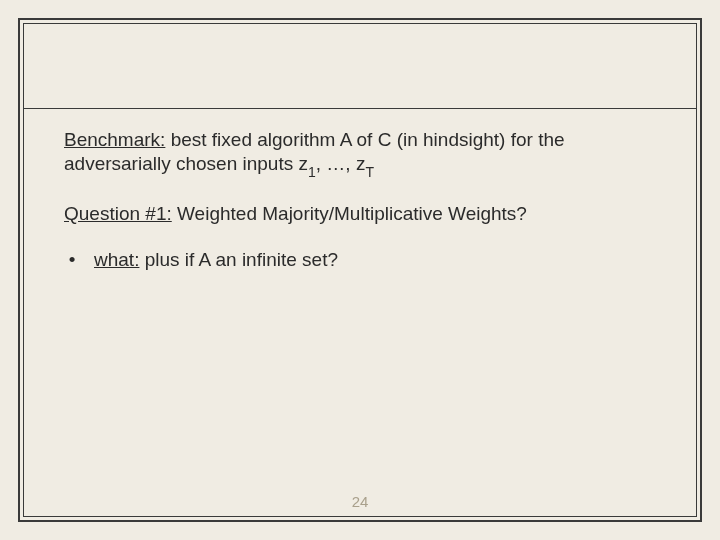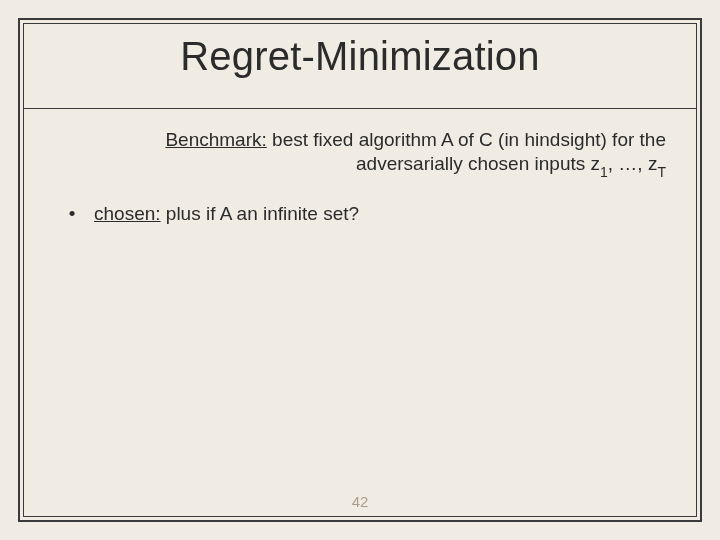--- a/index.html
+++ b/index.html
@@ -60,21 +60,20 @@
     position: absolute;
     top: 128px;
     left: 64px;
     right: 54px;
     font-size: 19px;
     line-height: 1.28;
     color: #2b2b2b;
   }
   .para {
     margin-bottom: 22px;
-    text-align: right;
   }
   .u {
     text-decoration: underline;
   }
   .sub1 {
     font-size: 14px;
     vertical-align: sub;
     position: relative;
     top: 2px;
   }
@@ -100,34 +99,36 @@
     color: #a9a08c;
   }
 </style>
 </head>
 <body>
 
 <div class="slide">
   <div class="outer-border"></div>
   <div class="inner-border"></div>
 
-  <div class="title">Regret-Minimization</div>
   <hr class="title-rule">
 
   <div class="body">
 
     <div class="para">
       <span class="u">Benchmark:</span><span> best fixed algorithm A of C (in hindsight) for the adversarially chosen inputs z</span><span class="sub1">1</span><span>, …, z</span><span class="sub1">T</span>
     </div>
 
 
+    <div class="para">
+      <span class="u">Question #1:</span><span> Weighted Majority/Multiplicative Weights?</span>
+    </div>
 
     <div class="bullet-row">
       <span class="bullet-dot">•</span>
       <span>
-        <span class="u">chosen:</span><span> plus if A an infinite set?</span>
+        <span class="u">what:</span><span> plus if A an infinite set?</span>
       </span>
     </div>
 
   </div>
 
-  <div class="footer">42</div>
+  <div class="footer">24</div>
 </div>
 
 </body></html>

